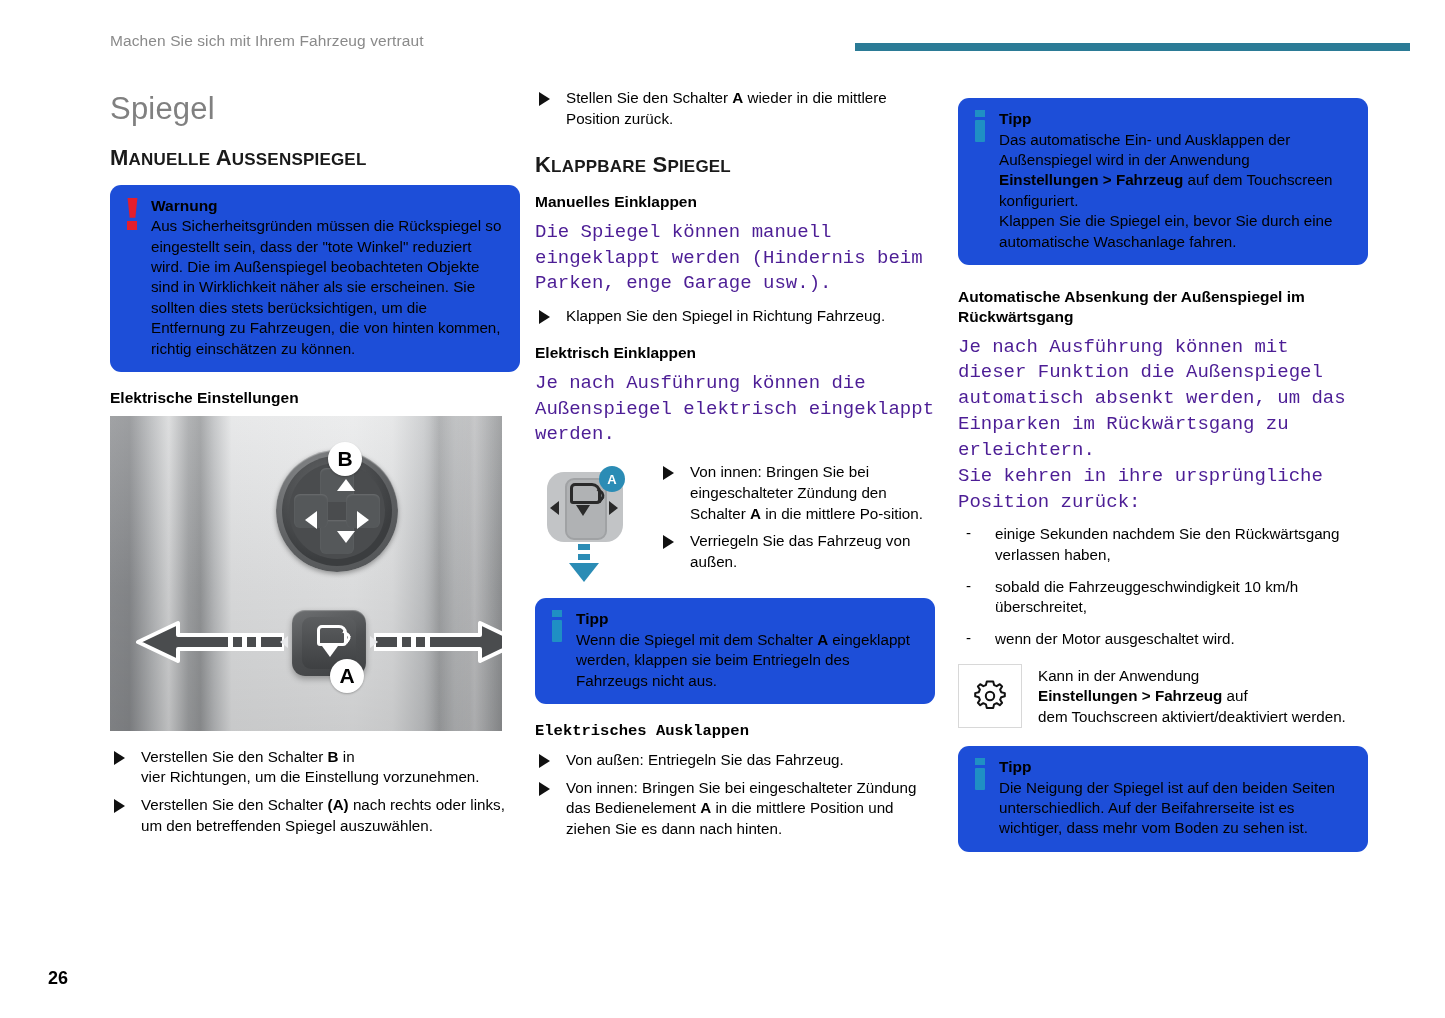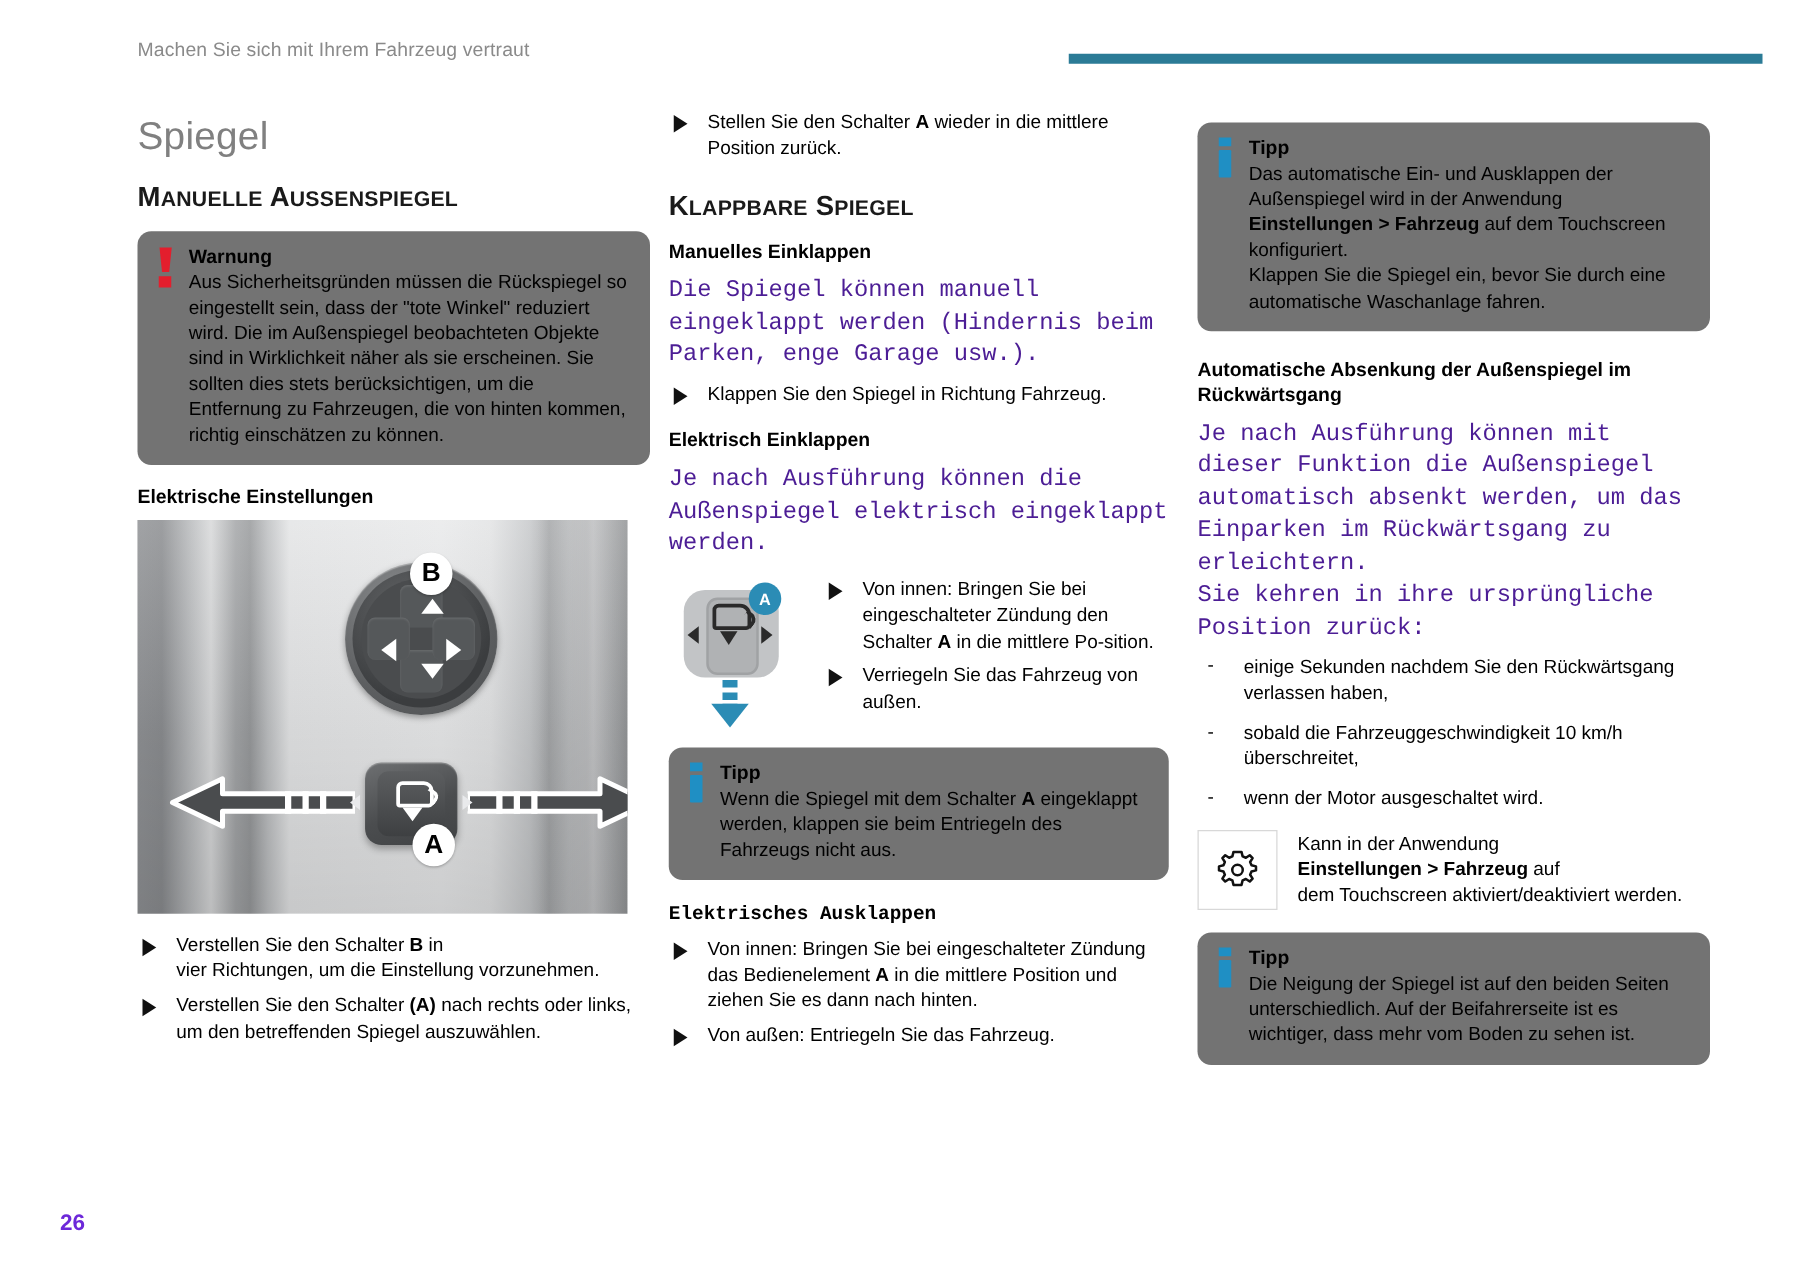--- a/index.html
+++ b/index.html
@@ -46,21 +46,21 @@
     font-size:15.5px;font-weight:bold;color:#000;
     margin:4px 0 8px 0;line-height:1.28;
   }
   p.body{
     font-size:19px;line-height:1.36;margin:0 0 9px 0;color:#4c1d95;font-family:Liberation Mono, monospace;
   }
   p.body.tight{margin-bottom:0;}
 
   
   .box{
-    background:#737373;border-radius:11px;
+    background:#1d4ed8;border-radius:11px;
     padding:11px 15px 13px 15px;
     margin:0 0 16px 0;
     position:relative;
   }
   .box .box-title{
     font-size:15.5px;font-weight:bold;display:inline;
   }
   .box .txt{font-size:15.2px;line-height:1.34;}
   .box-body{padding-left:26px;}
 
@@ -241,21 +241,21 @@
   .gear-row{display:flex;gap:16px;align-items:flex-start;margin:6px 0 18px 0;}
   .gear-box{
     flex:0 0 auto;width:62px;height:62px;border:1px solid #d8d8d8;
     display:flex;align-items:center;justify-content:center;background:#fff;
   }
   .gear-row .gtxt{font-size:15.2px;line-height:1.36;padding-top:2px;}
 
   
   .pagenum{
     position:absolute;left:48px;top:968px;
-    font-size:18px;font-weight:bold;color:#6d28d9;
+    font-size:18px;font-weight:bold;color:#000000;
   }
   b{font-weight:bold;}
 </style>
 </head>
 <body>
 
 <div class="page">
 
   <div class="header">
     <div class="header-text">Machen Sie sich mit Ihrem Fahrzeug vertraut</div>
@@ -385,22 +385,22 @@
         <div class="txt">
           <span class="box-title">Tipp</span><br>
           <span>Wenn die Spiegel mit dem Schalter <b>A</b> eingeklappt werden, klappen sie beim Entriegeln des Fahrzeugs nicht aus.</span>
         </div>
       </div>
     </div>
 
     <h3 class="sub" style="margin-top:18px;font-family:Liberation Mono, monospace;">Elektrisches Ausklappen</h3>
 
     <ul class="tri">
+      <li><span class="tri-m"></span><span>Von außen: Entriegeln Sie das Fahrzeug.</span></li>
       <li><span class="tri-m"></span><span>Von innen: Bringen Sie bei eingeschalteter Zündung das Bedienelement <b>A</b> in die mittlere Position und ziehen Sie es dann nach hinten.</span></li>
-      <li><span class="tri-m"></span><span>Von außen: Entriegeln Sie das Fahrzeug.</span></li>
     </ul>
   </div>
 
   <div class="col col-3">
 
     <div class="box" style="margin-top:10px;">
       <div class="tip-ico">
         <i class="dot"></i>
           <i class="bar"></i>
       </div>

